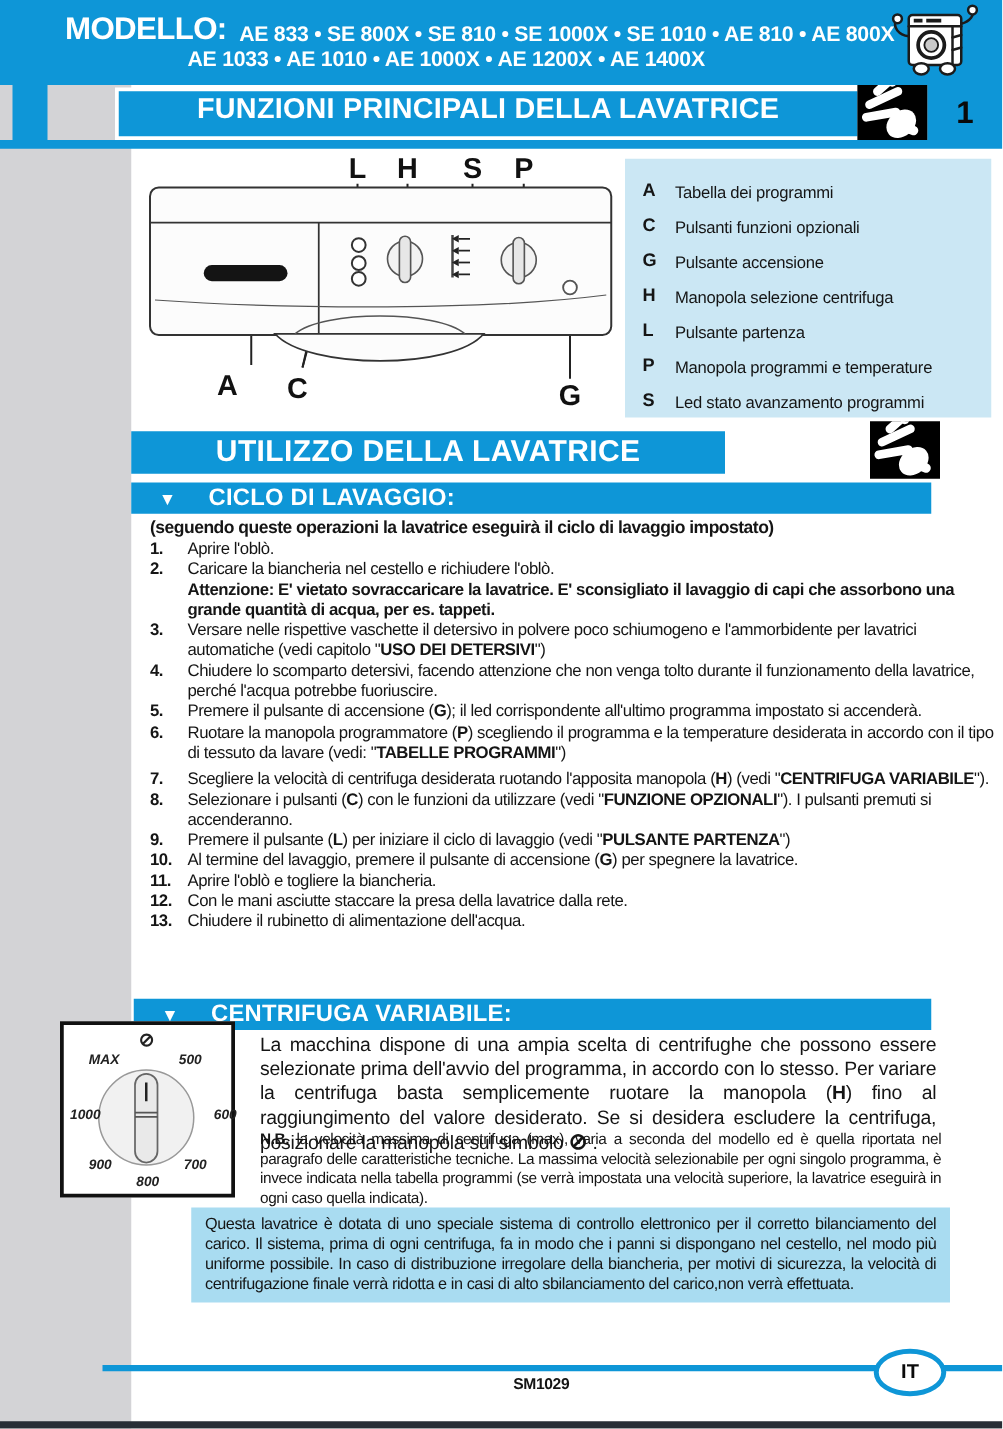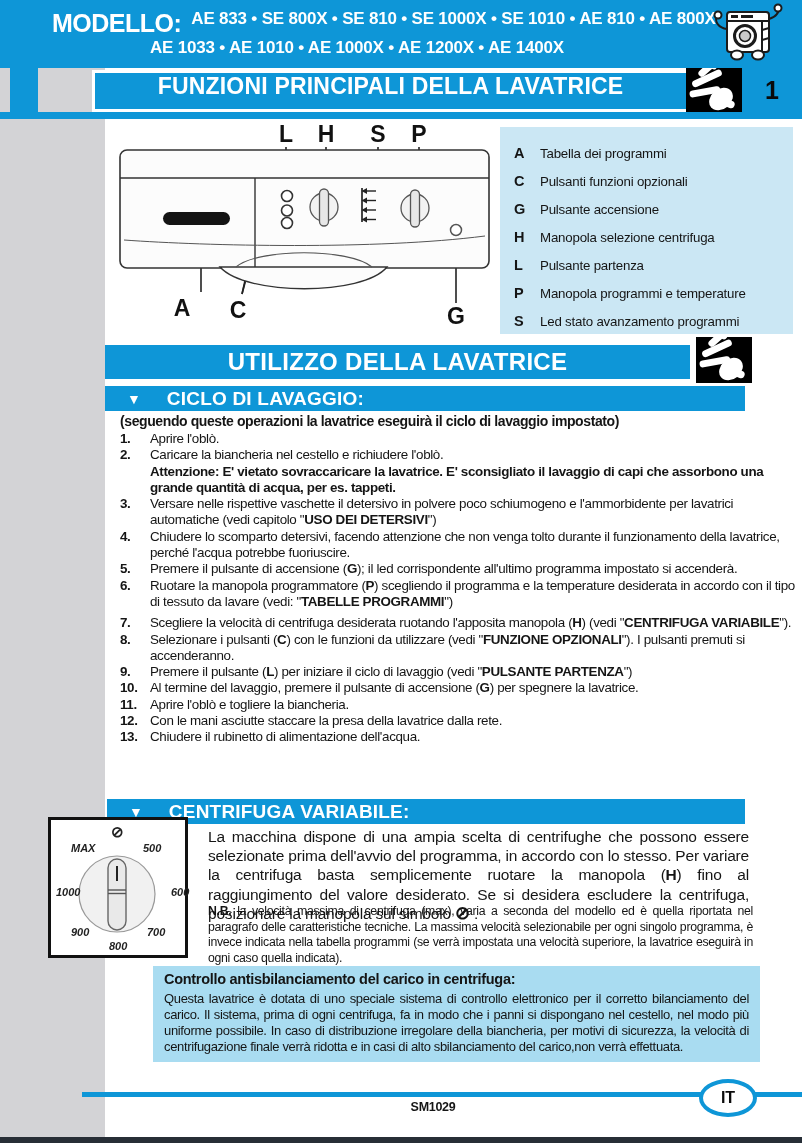--- a/index.html
+++ b/index.html
@@ -3,21 +3,21 @@
 <meta charset="utf-8">
 <style>
   html,body{margin:0;padding:0;background:#fff;}
   .page{position:relative;width:802px;height:1143px;background:#fff;overflow:hidden;
         font-family:"Liberation Sans",sans-serif;color:#151515;}
   .abs{position:absolute;}
   .b{font-weight:bold;text-align:center;}
 
   
   .top-band{left:0;top:0;width:802px;height:68px;background:#0e96d7;}
-  .mod-line1{left:52px;top:9px;display:flex;align-items:flex-start;gap:10px;color:#fff;white-space:nowrap;}
+  .mod-line1{left:52px;top:9px;display:flex;align-items:flex-end;gap:10px;color:#fff;white-space:nowrap;}
   .mod-label{font-size:25px;font-weight:bold;letter-spacing:-0.5px;}
   .mod-models{font-size:17px;font-weight:bold;letter-spacing:-0.2px;}
   .mod-line2{left:150px;top:38px;width:470px;text-align:left;color:#fff;font-size:17px;font-weight:bold;letter-spacing:-0.2px;white-space:nowrap;}
   .mascot{right:14px;top:2px;}
 
   
   .blue-wrap{left:10px;top:68px;width:28px;height:44px;background:#0e96d7;}
   .title-bar{left:95px;top:73px;width:591px;height:36px;background:#0e96d7;box-shadow:0 0 0 3px #ffffff;
              display:flex;justify-content:center;}
   .title-bar span{color:#fff;font-size:23px;font-weight:bold;letter-spacing:0.2px;white-space:nowrap;}
@@ -31,21 +31,21 @@
 
   
   .panel-svg{left:116px;top:122px;}
   .legend{left:500px;top:127px;width:293px;height:207px;background:#cbe7f4;padding:12px 0 0 14px;box-sizing:border-box;}
   .legend-row{display:flex;height:28px;align-items:center;}
   .legend-key{width:26px;font-weight:bold;font-size:14.5px;}
   .legend-lbl{font-size:13.3px;letter-spacing:-0.2px;}
 
   
   .bar{background:#0e96d7;color:#fff;display:flex;align-items:center;}
-  .bar-utilizzo{left:105px;top:345px;width:585px;height:34px;justify-content:center;}
+  .bar-utilizzo{left:105px;top:345px;width:475px;height:34px;justify-content:center;}
   .bar-utilizzo span{font-size:24px;font-weight:bold;letter-spacing:0.3px;}
   .hand-sq2{left:696px;top:337px;width:56px;height:46px;background:#000;}
   .bar-sub{height:25px;padding-left:22px;box-sizing:border-box;}
   .bar-ciclo{left:105px;top:386px;width:640px;}
   .bar-centrifuga{left:107px;top:799px;width:638px;}
   .tri{font-size:14px;margin-right:26px;line-height:1;}
   .bar-sub .t{font-size:19px;font-weight:bold;letter-spacing:0.2px;}
 
   
   .intro{left:120px;top:413px;font-size:14px;font-weight:bold;letter-spacing:-0.4px;white-space:nowrap;}
@@ -340,21 +340,20 @@
     <span class="dlab d-r">600</span>
     <span class="dlab d-bl">900</span>
     <span class="dlab d-br">700</span>
     <span class="dlab d-b">800</span>
   </div>
 
   <div class="abs cent-body"><span>La macchina dispone di una ampia scelta di centrifughe che possono essere selezionate prima dell'avvio del programma, in accordo con lo stesso. Per variare la centrifuga basta semplicemente ruotare la manopola (</span><span class="b">H</span><span>) fino al raggiungimento del valore desiderato. Se si desidera escludere la centrifuga, posizionare la manopola sul simbolo </span><span class="nospin">⊘</span><span> .</span></div>
   <div class="abs cent-nb"><span class="b">N.B.</span><span> la velocità massima di centrifuga (max), varia a seconda del modello ed è quella riportata nel paragrafo delle caratteristiche tecniche. La massima velocità selezionabile per ogni singolo programma, è invece indicata nella tabella programmi (se verrà impostata una velocità superiore, la lavatrice eseguirà in ogni caso quella indicata).</span></div>
 
   <div class="abs antisb">
-    <div class="antisb-title">Controllo antisbilanciamento del carico in centrifuga:</div>
     <div class="antisb-body">Questa lavatrice è dotata di uno speciale sistema di controllo elettronico per il corretto bilanciamento del carico. Il sistema, prima di ogni centrifuga, fa in modo che i panni si dispongano nel cestello, nel modo più uniforme possibile. In caso di distribuzione irregolare della biancheria, per motivi di sicurezza, la velocità di centrifugazione finale verrà ridotta e in casi di alto sbilanciamento del carico,non verrà effettuata.</div>
   </div>
 
   <div class="abs footer-line"></div>
   <div class="abs sm-code">SM1029</div>
   <div class="abs it-badge">
     <span>IT</span>
   </div>
   <div class="abs bottom-bar"></div>
 

